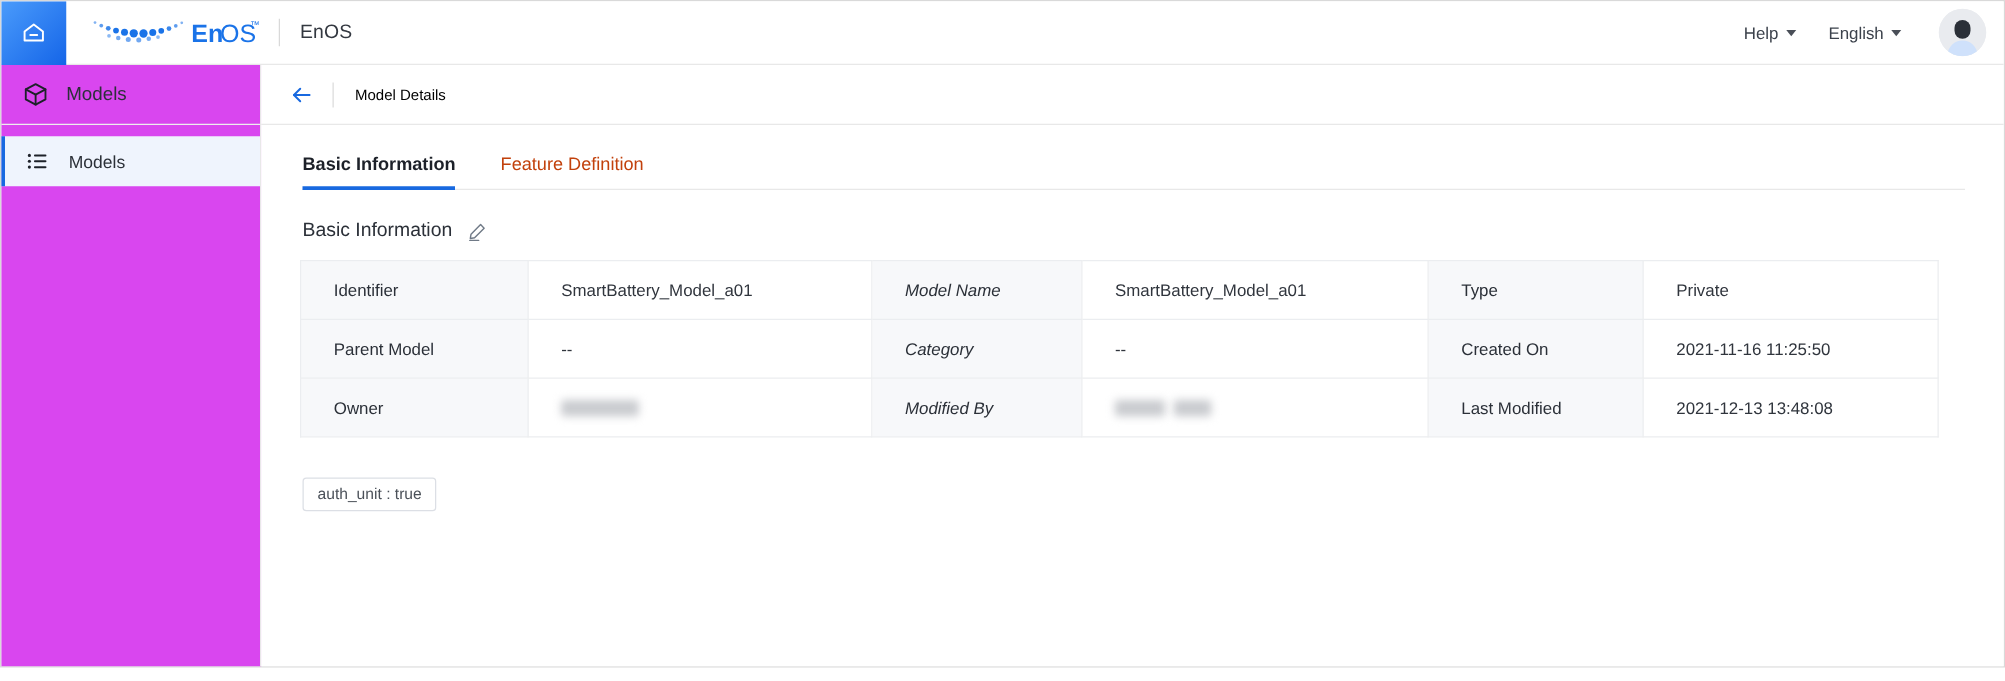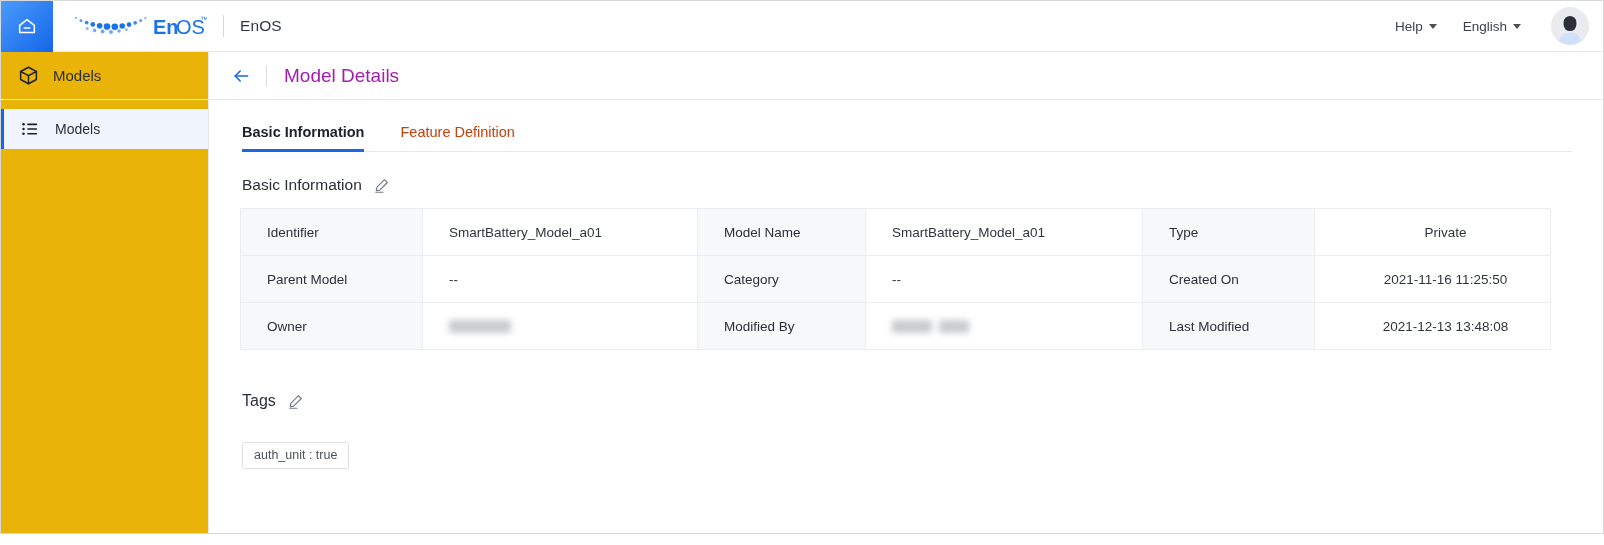--- a/index.html
+++ b/index.html
@@ -107,21 +107,21 @@
   
   .body {
     display: flex;
     height: 492px;
   }
 
   
   .sidebar {
     width: 208px;
     flex: 0 0 208px;
-    background: #eab308;
+    background: #d946ef;
     border-right: 1px solid #e8e8e8;
   }
 
   .side-head {
     height: 48px;
     display: flex;
     align-items: center;
     padding-left: 17px;
     gap: 14px;
     border-bottom: 1px solid #eeeeee;
@@ -176,22 +176,22 @@
     width: 34px; height: 34px;
     display: flex; align-items: center; justify-content: center;
     cursor: pointer;
   }
   .head-sep {
     width: 1px; height: 20px;
     background: #dcdcdc;
     margin: 0 17px 0 8px;
   }
   .page-title {
-    font-size: 19px;
-    color: #a21caf;
+    font-size: 12px;
+    color: #000000;
   }
 
   .content {
     padding: 0 31px 0 31px;
   }
 
   
   .tabs {
     display: flex;
     align-items: flex-end;
@@ -254,24 +254,24 @@
     padding: 0 0 0 26px;
     vertical-align: middle;
     overflow: hidden;
     white-space: nowrap;
   }
   .info-table td.lbl { background: #f7f8fa; }
   .info-table td.val { background: #ffffff; color: #30353d; }
 
   .c-lbl1 { width: 182px; }
   .c-val1 { width: 275px; }
-  .c-lbl2 { width: 168px; }
+  .c-lbl2 { width: 168px; font-style: italic; }
   .c-val2 { width: 277px; }
   .c-lbl3 { width: 172px; }
-  .c-val3 { width: 236px; text-align: center; }
+  .c-val3 { width: 236px; }
 
   .redact {
     display: inline-block;
     height: 13px;
     border-radius: 2px;
     background: #c9cbcf;
     filter: blur(3.2px);
     vertical-align: middle;
   }
   .redact.w1 { width: 62px; }
@@ -470,29 +470,20 @@
               <td class="val c-val2">
                 <span class="redact w2"></span><span class="redact w3"></span>
               </td>
               <td class="lbl c-lbl3">Last Modified</td>
               <td class="val c-val3">2021-12-13 13:48:08</td>
             </tr>
 
           </tbody>
         </table>
 
-        <div class="tags-head">
-          <span class="tags-title">Tags</span>
-          <span class="edit-btn">
-            <svg width="17" height="17" viewBox="0 0 24 24" fill="none" stroke="#707a87" stroke-width="1.6" stroke-linecap="round" stroke-linejoin="round">
-              <path d="M16.2 3.8 L20.2 7.8 L9.4 18.6 L4.6 19.4 L5.4 14.6 Z"></path>
-              <path d="M4 21.6 H14"></path>
-            </svg>
-          </span>
-        </div>
 
         <div class="tag-row">
           <span class="tag-chip">auth_unit : true</span>
         </div>
 
       </div>
     </div>
   </div>
 </div>
 

